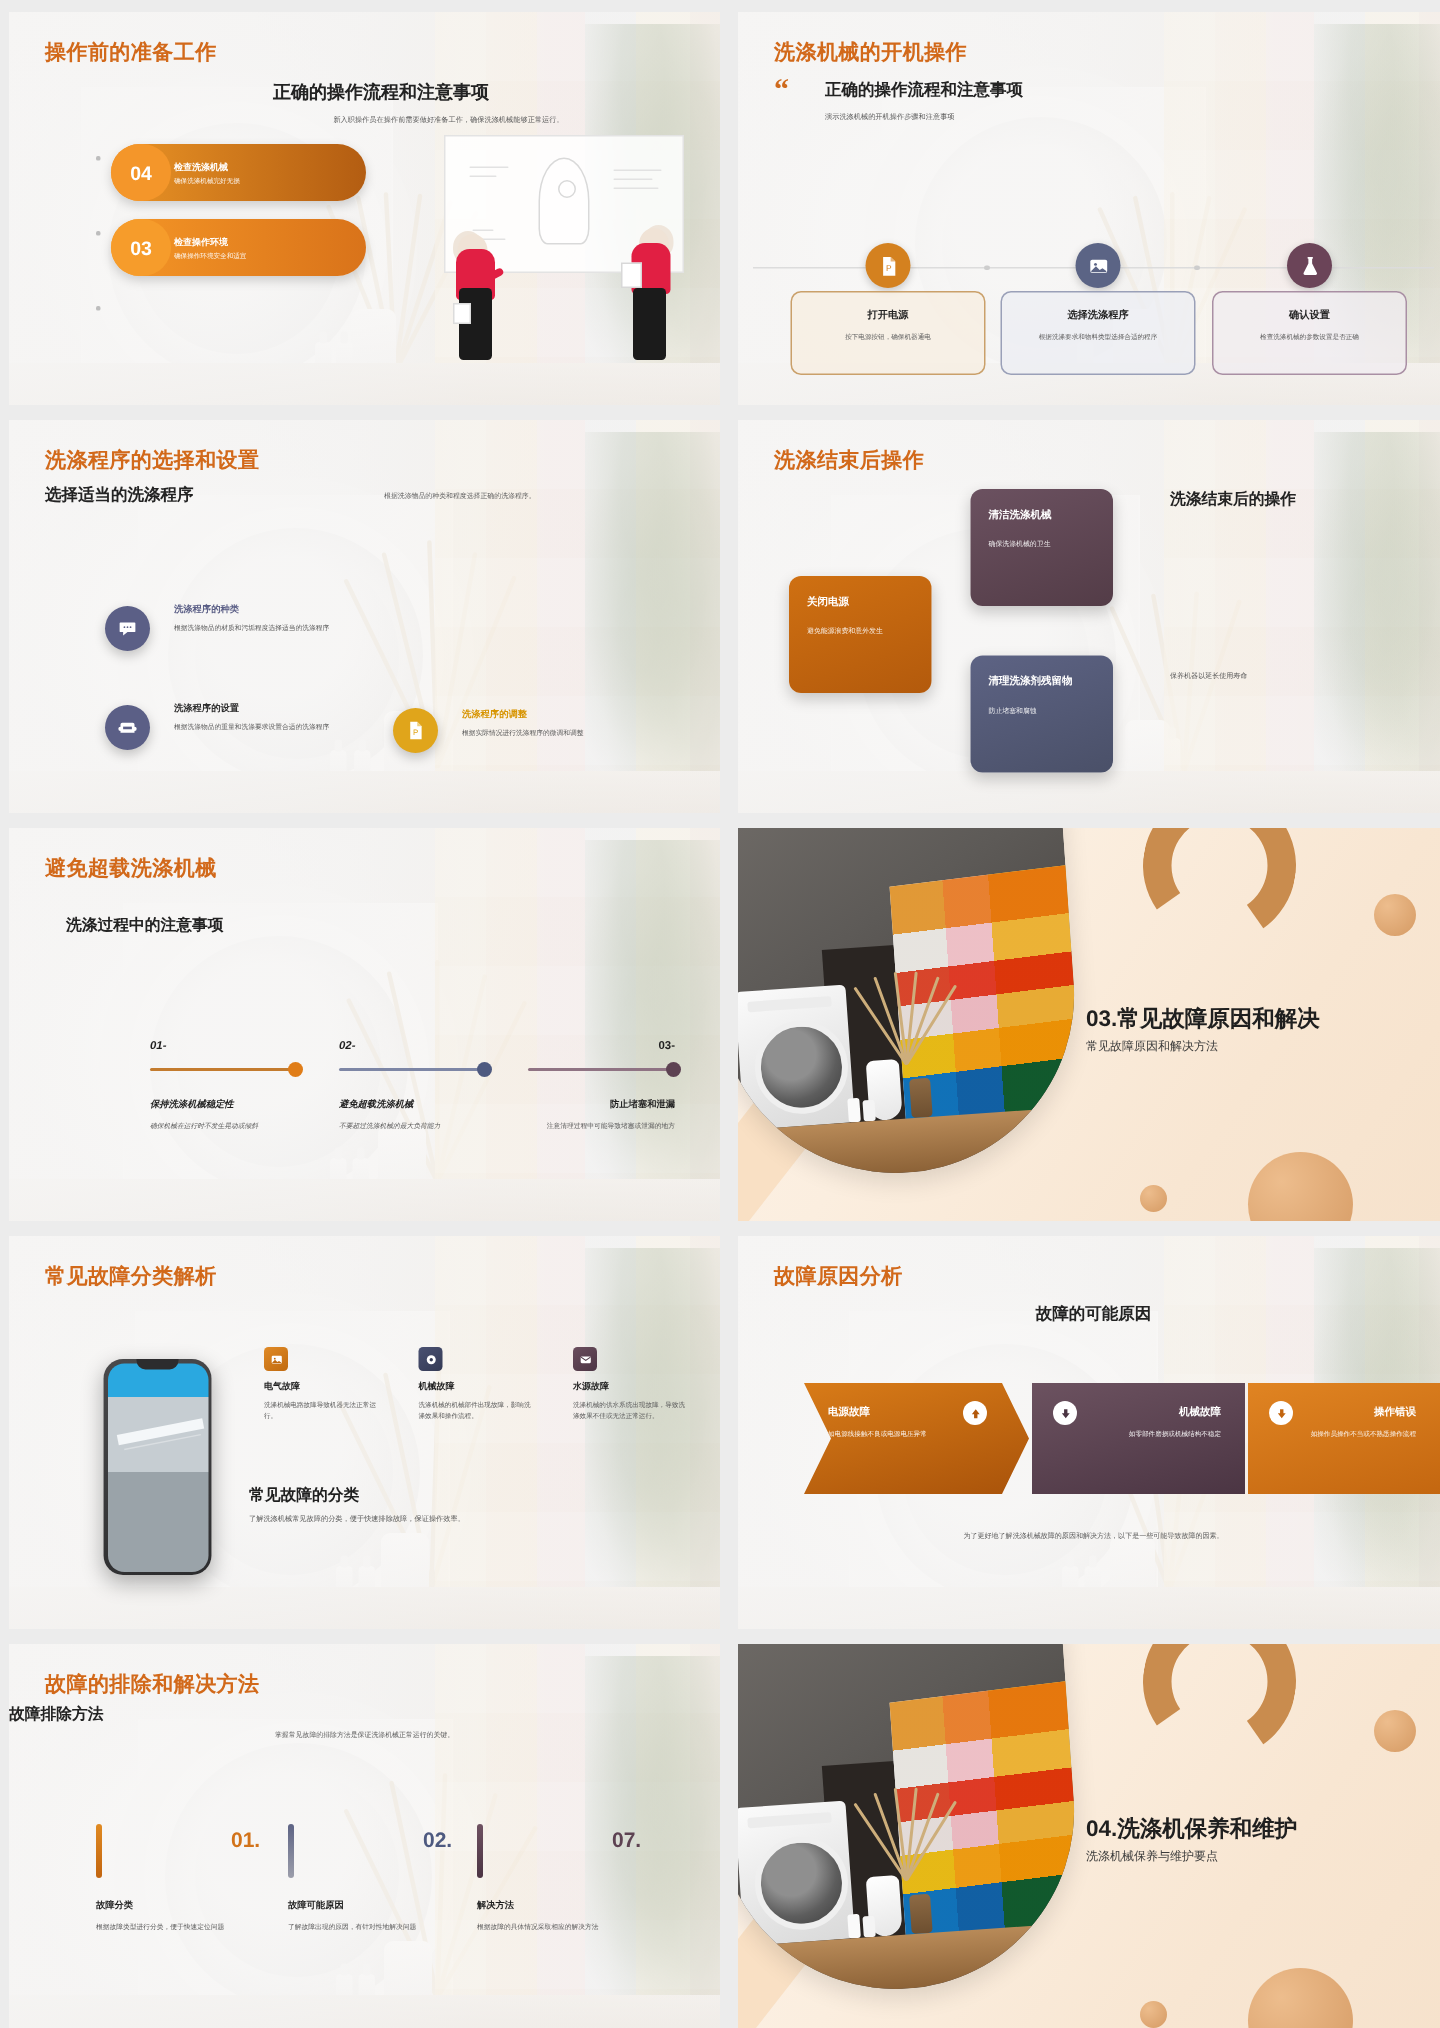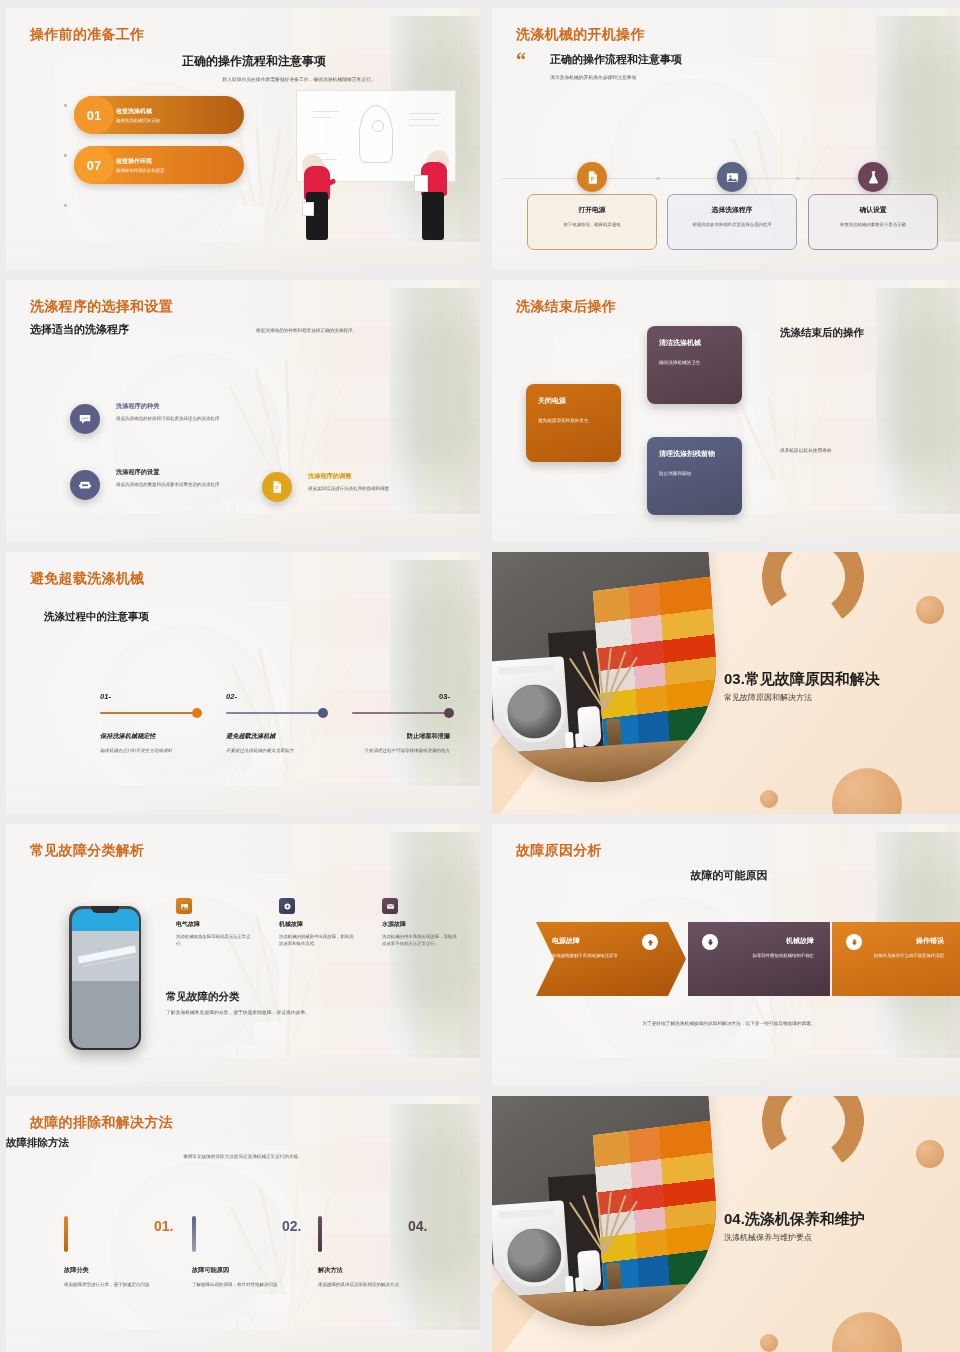--- a/index.html
+++ b/index.html
@@ -230,29 +230,29 @@
 
     <div class="dots">
       <i style="top:0"></i>
         <i style="top:50px"></i>
         <i style="top:100px"></i>
     </div>
 
     <div class="pills">
       <div class="pill c1">
         <div class="cap"></div>
-        <div class="num">01</div>
+        <div class="num">04</div>
         <div class="txt">
           <div class="t1">检查洗涤机械</div>
           <div class="t2">确保洗涤机械完好无损</div>
         </div>
       </div>
       <div class="pill c3">
         <div class="cap"></div>
-        <div class="num">07</div>
+        <div class="num">03</div>
         <div class="txt">
           <div class="t1">检查操作环境</div>
           <div class="t2">确保操作环境安全和适宜</div>
         </div>
       </div>
     </div>
 
     <div class="illus">
       <div class="illus-card">
         <div class="rocket"></div>
@@ -696,21 +696,21 @@
     </div>
 
     <div class="nb" style="left:186px; background:linear-gradient(#5d6384,#41466180);"></div>
     <div class="nn" style="left:276px; color:#4e5a80;">02.</div>
     <div class="ni" style="left:186px;">
       <div class="t">故障可能原因</div>
       <div class="p">了解故障出现的原因，有针对性地解决问题</div>
     </div>
 
     <div class="nb" style="left:312px; background:linear-gradient(#6e5161,#4b3443);"></div>
-    <div class="nn" style="left:402px; color:#5d4252;">04.</div>
+    <div class="nn" style="left:402px; color:#5d4252;">07.</div>
     <div class="ni" style="left:312px;">
       <div class="t">解决方法</div>
       <div class="p">根据故障的具体情况采取相应的解决方法</div>
     </div>
   </div>
 
   <div class="slide sec">
     <div class="capsule" style="left:-16px; top:150px; width:46px; height:150px; transform:rotate(38deg);"></div>
     <div class="capsule" style="left:140px; top:14px; width:36px; height:124px; transform:rotate(34deg);"></div>
     <div class="ring"></div>

